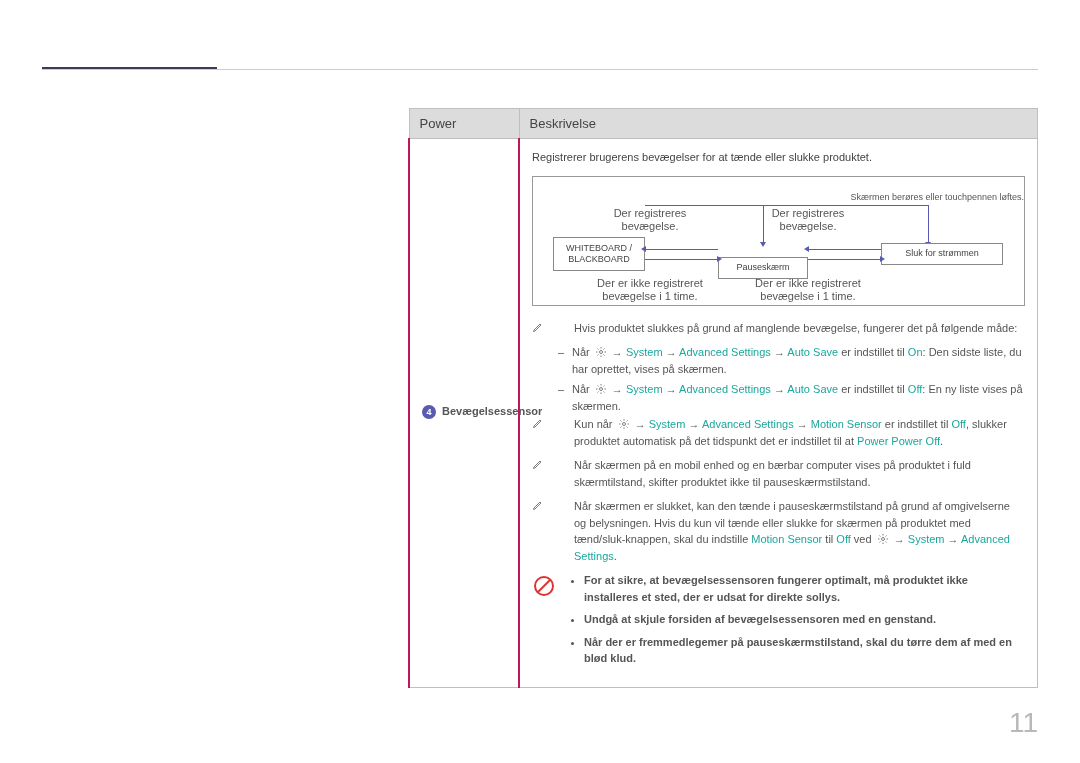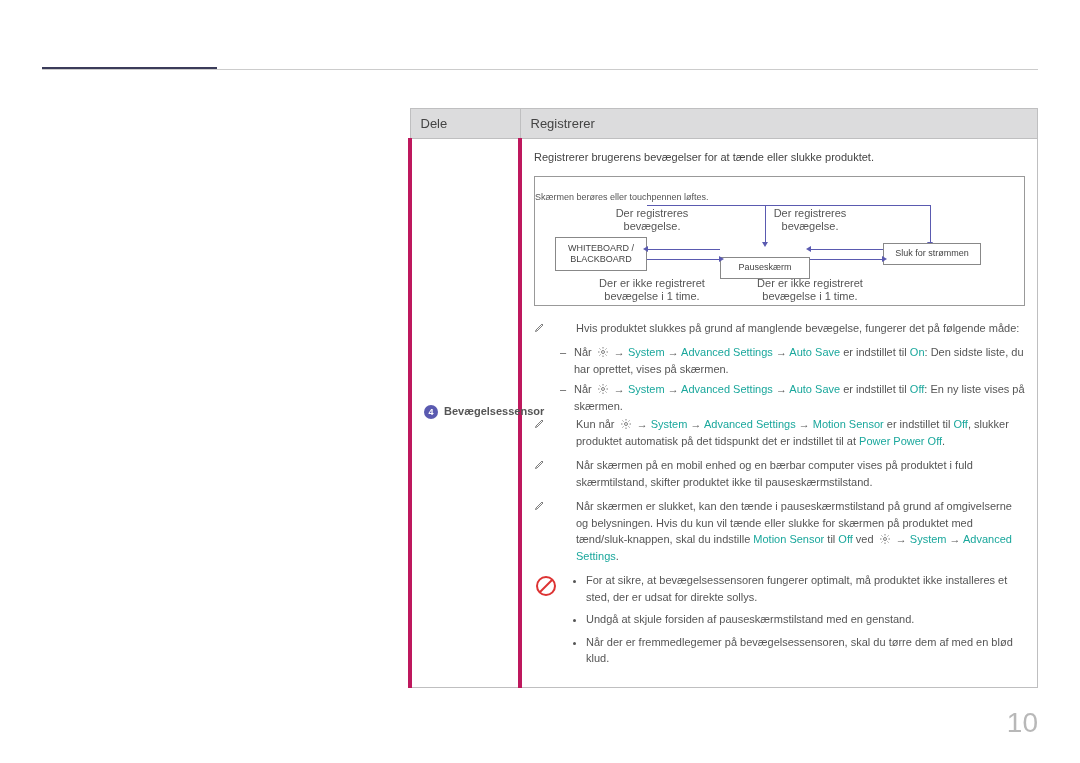--- a/index.html
+++ b/index.html
@@ -49,21 +49,21 @@
     background: #dcdcdd;
     color: #444;
     text-align: left;
     font-weight: normal;
     font-size: 13px;
     padding: 7px 10px;
     border: 1px solid #bfbfc0;
   }
   table.parts th.col-dele { width: 110px; }
   table.parts td {
-    border-left: 4px solid #be185d;
+    border-left: 2px solid #be185d;
     border-right: 1px solid #bfbfc0;
     border-bottom: 1px solid #bfbfc0;
     padding: 10px 12px 14px 12px;
     vertical-align: top;
     font-size: 11px;
     line-height: 1.5;
     color: #555;
   }
   table.parts td.col-dele {
     vertical-align: middle;
@@ -88,38 +88,38 @@
   .diagram {
     border: 1px solid #999;
     padding: 18px 10px 20px 10px;
     margin-bottom: 14px;
     position: relative;
     height: 130px;
   }
   .dia-top {
     position: absolute;
     left: 0; right: 0; top: 14px;
-    text-align: left;
+    text-align: right;
     font-size: 9px; color: #555;
   }
   .dia-box {
     position: absolute;
     border: 1px solid #888;
     font-size: 9px;
     color: #444;
     text-align: center;
     display: flex;
     align-items: center;
     justify-content: center;
     background: #fff;
     padding: 3px 4px;
   }
   .dia-box.b1 { left: 20px;  top: 60px; width: 92px; height: 34px; flex-direction: column; line-height: 1.2;}
   .dia-box.b2 { left: 185px; top: 66px; width: 90px; height: 22px; margin-top: 14px; }
-  .dia-box.b3 { left: 348px; top: 66px; width: 98px; height: 22px; }
+  .dia-box.b3 { left: 348px; top: 66px; width: 122px; height: 22px; }
   .dia-label {
     position: absolute;
     font-size: 11px;
     color: #555;
     text-align: center;
     width: 110px;
     line-height: 1.25;
   }
   .dia-label.l1 { left: 62px;  top: 30px; }
   .dia-label.l2 { left: 220px; top: 30px; }
@@ -182,20 +182,21 @@
   .gear-icon {
     display: inline-block;
     width: 12px; height: 12px; vertical-align: -2px;
     margin: 0 2px;
   }
   .gear-icon svg{width:12px;height:12px;}
   .warn-row {
     display:flex;
     align-items:flex-start;
     margin-top:8px;
+    font-weight:bold;
   }
   .warn-icon{
     width:24px;height:24px;flex:none;margin-right:10px;margin-top:2px;
   }
   .warn-icon svg{width:24px;height:24px;}
   .warn-bullets{
     flex:1;
     list-style:disc;
     padding-left:18px;
   }
@@ -213,22 +214,22 @@
 <body>
 
 <div class="page">
   <div class="top-accent"></div>
   <div class="top-rule"></div>
 
   <div class="content">
     <table class="parts">
       <thead>
         <tr>
-          <th class="col-dele">Dele</th>
-          <th>Registrerer</th>
+          <th class="col-dele">Power</th>
+          <th>Beskrivelse</th>
         </tr>
       </thead>
       <tbody>
         <tr>
           <td class="col-dele">
             <span class="num-badge">4</span><span>Bevægelsessensor</span>
           </td>
           <td>
             <div class="intro">Registrerer brugerens bevægelser for at tænde eller slukke produktet.</div>
 
@@ -314,25 +315,25 @@
 
             <div class="warn-row">
               <span class="warn-icon">
                 <svg viewBox="0 0 24 24">
                     <circle cx="12" cy="12" r="9" fill="none" stroke="#d33" stroke-width="2"></circle>
                     <line x1="6" y1="18" x2="18" y2="6" stroke="#d33" stroke-width="2"></line>
                   </svg>
               </span>
               <ul class="warn-bullets">
                 <li>For at sikre, at bevægelsessensoren fungerer optimalt, må produktet ikke installeres et sted, der er udsat for direkte sollys.</li>
-                <li>Undgå at skjule forsiden af pauseskærmstilstand med en genstand.</li>
-                <li>Når der er fremmedlegemer på bevægelsessensoren, skal du tørre dem af med en blød klud.</li>
+                <li>Undgå at skjule forsiden af bevægelsessensoren med en genstand.</li>
+                <li>Når der er fremmedlegemer på pauseskærmstilstand, skal du tørre dem af med en blød klud.</li>
               </ul>
             </div>
 
           </td>
         </tr>
       </tbody>
     </table>
   </div>
 
-  <div class="page-number">10</div>
+  <div class="page-number">11</div>
 </div>
 
 </body></html>

